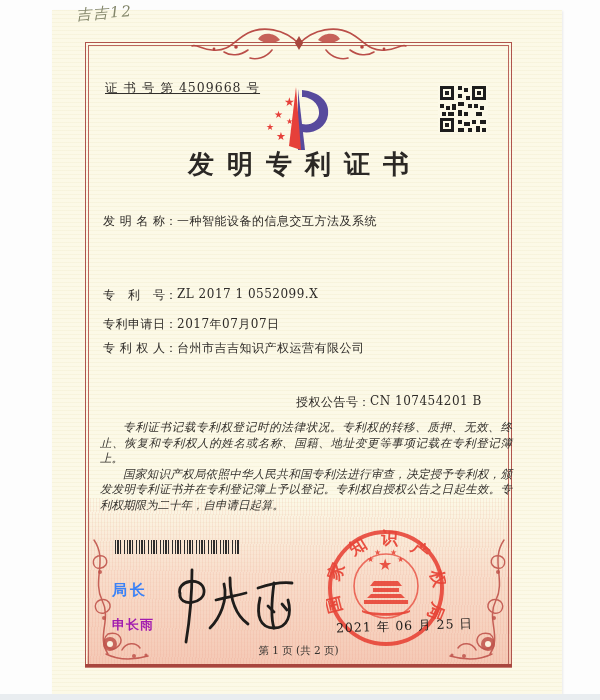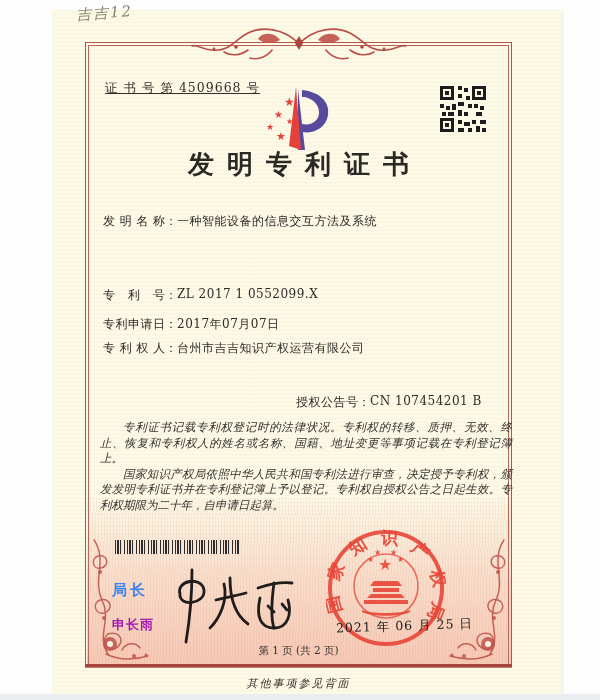--- a/index.html
+++ b/index.html
@@ -266,16 +266,15 @@
       <rect x="47" y="60" width="26" height="4"></rect>
       <path d="M41,70 L79,70 L75,66 L45,66 Z"></path>
       <rect x="38" y="72" width="44" height="4"></rect>
       <path d="M36,82 C44,86 76,86 84,82 L84,84 C74,89 46,89 36,84 Z"></path>
     </g>
     <circle cx="60" cy="58" r="32" fill="none" stroke="#e6392c" stroke-width="1.6" opacity="0.75"></circle>
   </svg>
   <div class="seal-date">2021 年 06 月 25 日</div>
 
   <div class="page-info">第 1 页 (共 2 页)</div>
-  <div class="back-note">其他事项参见背面</div>
 
   <div class="scan-strip"></div>
 </div>
 
 </body></html>

